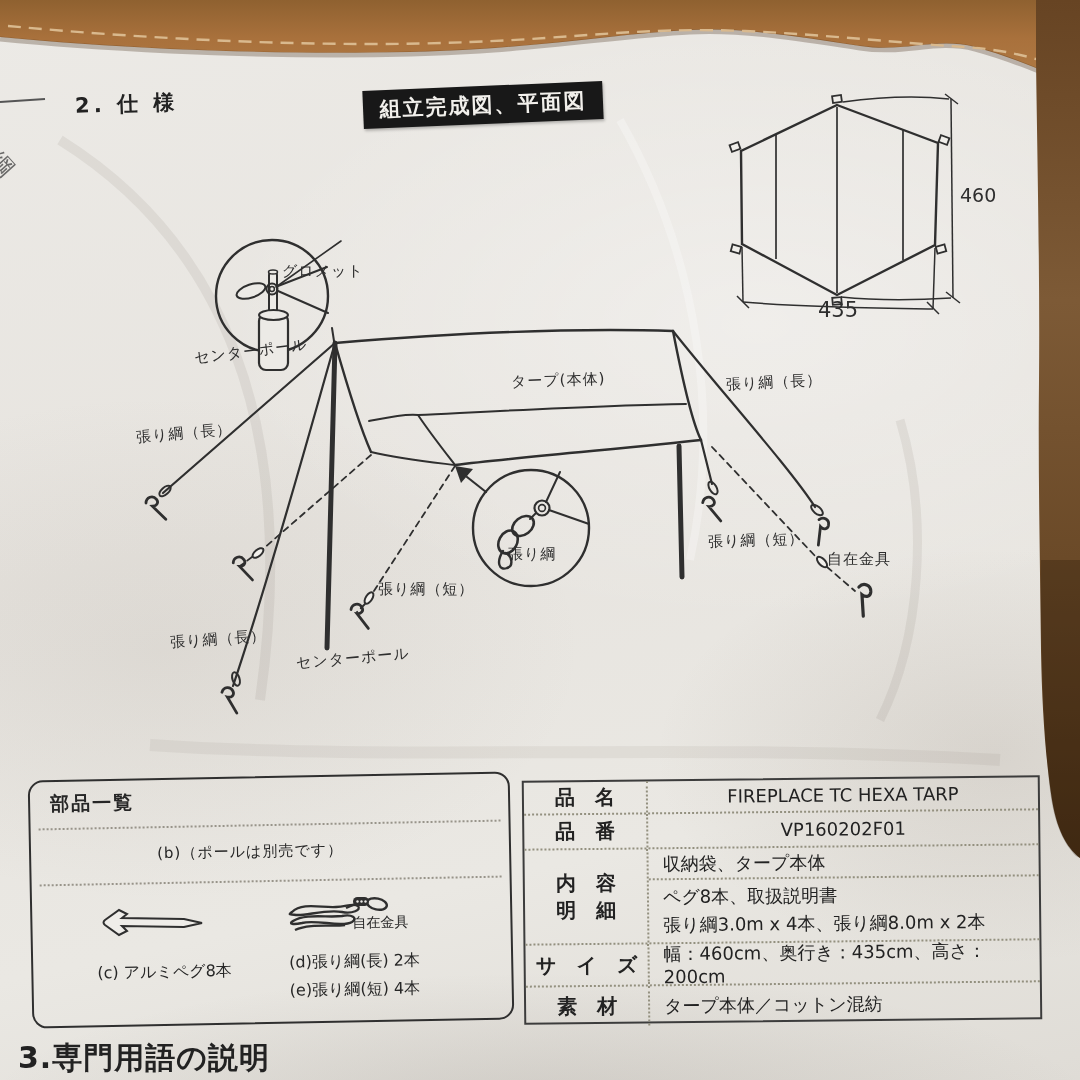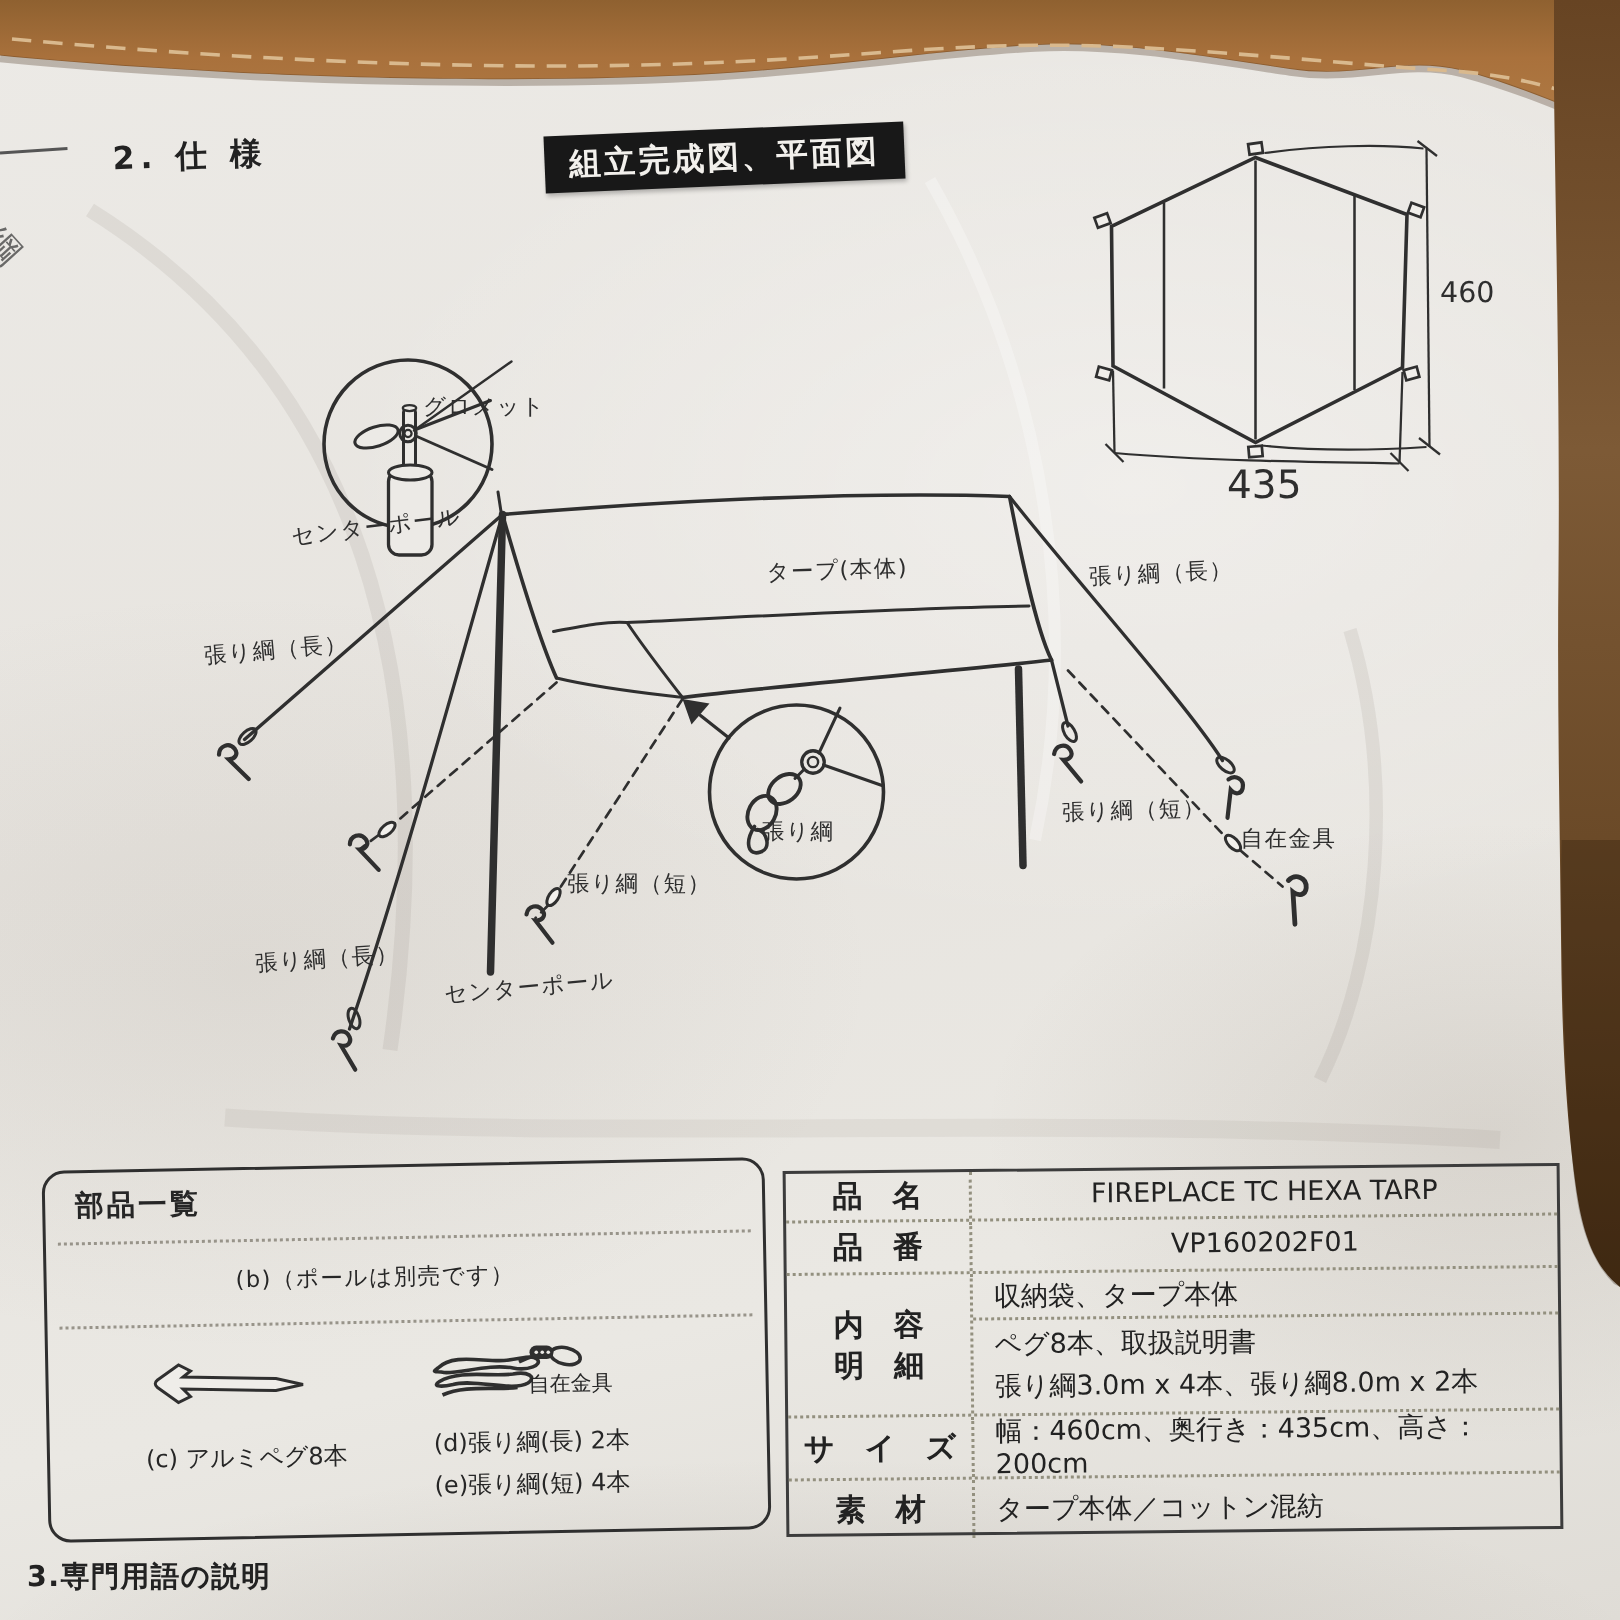--- a/index.html
+++ b/index.html
@@ -13,21 +13,21 @@
       radial-gradient(700px 420px at 15% 60%, rgba(140,130,118,.12), transparent 60%),
       radial-gradient(520px 320px at 92% 70%, rgba(120,105,90,.16), transparent 65%),
       radial-gradient(800px 200px at 50% 103%, rgba(90,80,70,.15), transparent 70%),
       linear-gradient(168deg,#eceae6 0%,#e7e4df 45%,#eae8e3 75%,#dfdcd6 100%);
   }
   svg.layer{position:absolute;left:0;top:0;z-index:1;}
   .txt{position:absolute;z-index:2;white-space:nowrap;}
   .dlabel{font-size:15px;letter-spacing:1px;color:#2e2e2e;}
   .heading{font-weight:bold;color:#222;}
   #h2{left:75px;top:90px;font-size:21px;letter-spacing:4px;transform:rotate(-2deg);}
-  #h3{left:18px;top:1038px;font-size:19px;letter-spacing:1px;}
+  #h3{left:18px;top:1038px;font-size:30px;letter-spacing:1px;}
   #titleBox{
     left:363px;top:86px;width:240px;height:38px;background:#181818;
     transform:rotate(-2.4deg);display:flex;align-items:center;justify-content:center;
     box-shadow:1px 2px 3px rgba(0,0,0,.25);
   }
   #titleBox span{color:#f2f0ec;font-weight:bold;font-size:21px;letter-spacing:2px;}
   #edgeFrag{left:-11px;top:148px;font-size:24px;color:#4a4a4a;transform:rotate(48deg);opacity:.8;}
   
   #partsBox{
     position:absolute;z-index:2;left:30px;top:776px;width:478px;height:244px;
@@ -242,21 +242,21 @@
   <div class="txt dlabel" style="left:726px;top:373px;transform:rotate(-3deg);">張り綱（長）</div>
   <div class="txt dlabel" style="left:136px;top:424px;transform:rotate(-5deg);">張り綱（長）</div>
   <div class="txt dlabel" style="left:170px;top:630px;transform:rotate(-4deg);">張り綱（長）</div>
   <div class="txt dlabel" style="left:378px;top:580px;">張り綱（短）</div>
   <div class="txt dlabel" style="left:508px;top:545px;">張り綱</div>
   <div class="txt dlabel" style="left:708px;top:531px;transform:rotate(-2deg);">張り綱（短）</div>
   <div class="txt dlabel" style="left:827px;top:550px;">自在金具</div>
   <div class="txt dlabel" style="left:296px;top:649px;transform:rotate(-5deg);">センターポール</div>
 
   <div class="txt" style="left:960px;top:184px;font-size:19px;">460</div>
-  <div class="txt" style="left:818px;top:309px;font-size:26px;">435</div>
+  <div class="txt" style="left:818px;top:298px;font-size:21px;">435</div>
 
   <div id="partsBox">
     <div class="pb-item" id="pbTitle">部品一覧</div>
     <div class="dots" style="top:46px;"></div>
     <div class="pb-item" id="pbNote">(b)（ポールは別売です）</div>
     <div class="dots" style="top:102px;"></div>
     <div class="pb-item" id="pbAdj">自在金具</div>
     <div class="pb-item" id="pbC">(c) アルミペグ8本</div>
     <div class="pb-item" id="pbD">(d)張り綱(長) 2本</div>
     <div class="pb-item" id="pbE">(e)張り綱(短) 4本</div>

